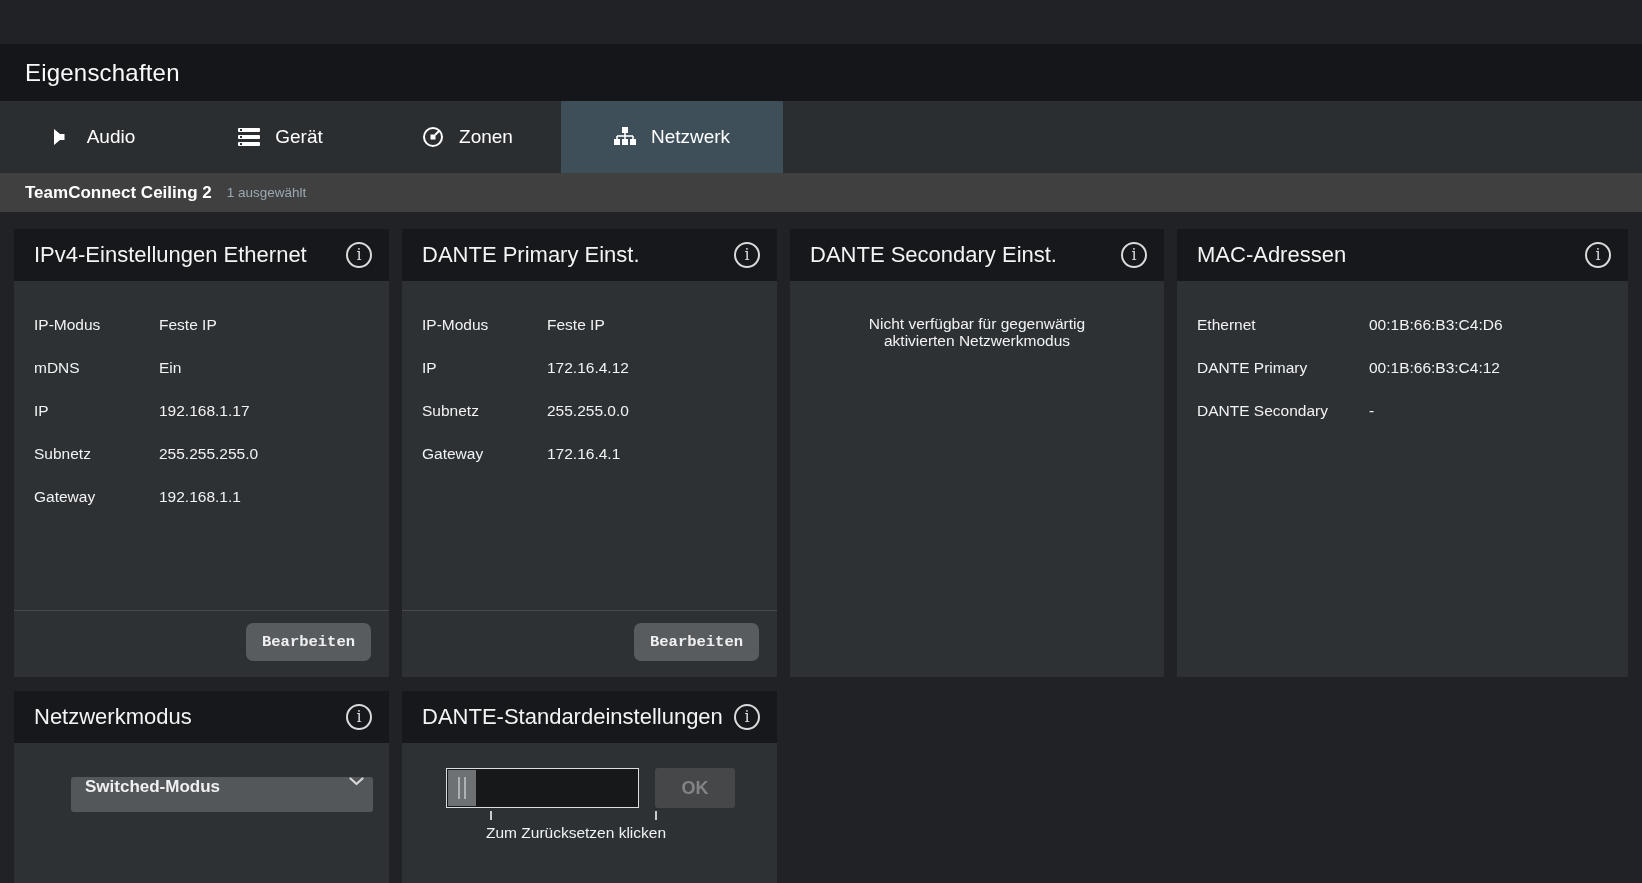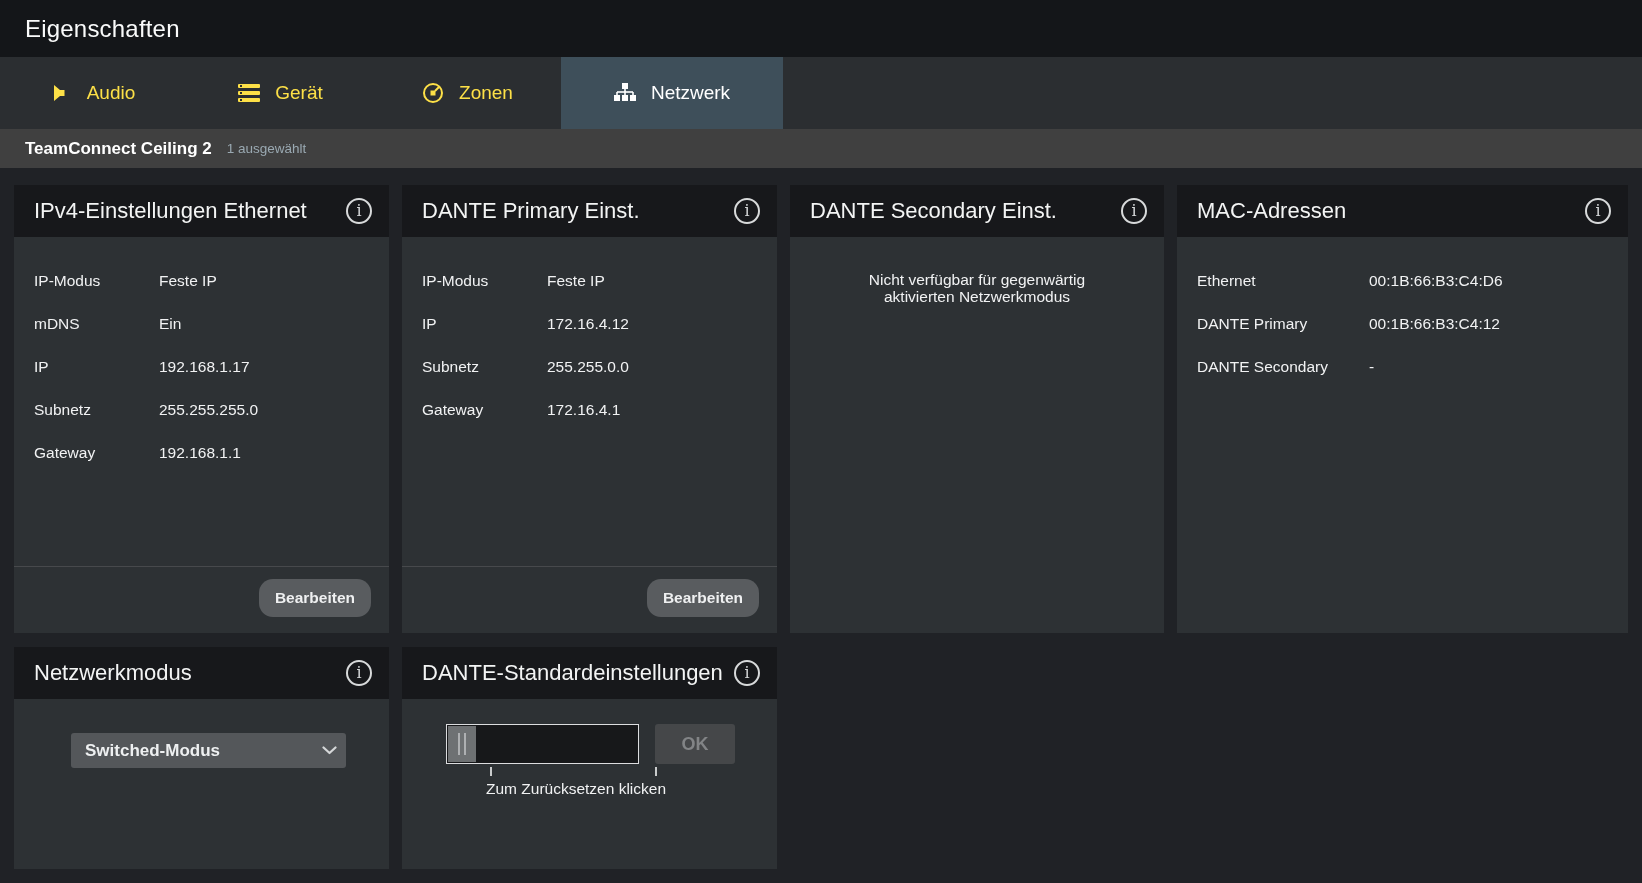--- a/index.html
+++ b/index.html
@@ -1,27 +1,27 @@
 <!DOCTYPE html>
 <html><head>
 <meta charset="utf-8">
 <style>
   html,body{margin:0;padding:0;background:#1b1d20;}
   .app{width:1642px;height:883px;background:#202226;font-family:"Liberation Sans",sans-serif;
        position:relative;overflow:hidden;}
 
   
   .titlebar{height:57px;background:#141619;display:flex;align-items:center;
-            padding:11px 25px;box-sizing:border-box;}
+            padding:11px 25px;box-sizing:border-box;margin-top:44px;}
   .page-title{color:#fafbfb;font-size:24px;font-weight:500;letter-spacing:.2px;}
 
   
   .tabbar{height:72px;background:#2b2e31;display:flex;align-items:stretch;}
   .tab{display:flex;align-items:center;justify-content:center;gap:15px;width:187px;
-       color:#fde047;font-size:19px;cursor:pointer;}
+       color:#ffffff;font-size:19px;cursor:pointer;}
   .tab.active{width:222px;background:#3e4f5a;color:#ffffff;}
   .tab svg{flex:none;display:block;}
 
   
   .subheader{height:39px;background:#404040;display:flex;align-items:center;
              padding:0 25px;gap:15px;box-sizing:border-box;}
   .device-name{color:#ffffff;font-size:17px;font-weight:bold;}
   .selected-count{color:#9aa9b2;font-size:13.5px;}
 
   
@@ -40,29 +40,29 @@
             display:flex;align-items:center;justify-content:center;box-sizing:border-box;
             font-family:"DejaVu Serif",serif;font-size:16px;line-height:1;cursor:pointer;flex:none;}
 
   .card-body{flex:1;padding:34px 20px 0 20px;box-sizing:border-box;}
   .kv{display:flex;color:#f1f2f3;font-size:15.5px;line-height:19px;margin-bottom:24px;}
   .kv .k{width:125px;flex:none;}
   .mac-card .kv .k{width:172px;}
 
   .card-footer{flex:none;border-top:1px solid #47494c;padding:12px 18px 16px;
                display:flex;justify-content:flex-end;}
-  .btn{background:#595c5f;border:none;border-radius:14px;color:#eff0f1;font-size:15.5px;
-       font-weight:600;padding:0 16px;height:38px;font-family:Liberation Sans, sans-serif;cursor:pointer;}
+  .btn{background:#595c5f;border:none;border-radius:7px;color:#eff0f1;font-size:15.5px;
+       font-weight:600;padding:0 16px;height:38px;font-family:Liberation Mono, monospace;cursor:pointer;}
 
   .not-available{color:#f1f2f3;font-size:15.5px;line-height:17px;text-align:center;
                  padding:0 26px;}
 
   
-  .select{margin-left:37px;width:275px;height:35px;background:#54575a;border-radius:3px;
-          display:flex;align-items:center;justify-content:space-between;
+  .select{margin-left:37px;width:302px;height:35px;background:#54575a;border-radius:3px;
+          display:flex;justify-content:space-between;
           padding:0 9px 0 14px;box-sizing:border-box;cursor:pointer;}
   .select-value{color:#eef0f1;font-size:17px;font-weight:bold;}
 
   
   .dante-body{padding-top:25px;}
   .slider-wrap{margin-left:24px;display:flex;align-items:flex-start;gap:16px;}
   .slider-track{width:193px;height:40px;background:#17181a;border:1px solid #dcdddf;
                 box-sizing:border-box;position:relative;cursor:pointer;}
   .slider-handle{position:absolute;left:1px;top:1px;width:28px;height:36px;background:#6e7173;
                  display:flex;align-items:center;justify-content:center;gap:4px;cursor:grab;}

